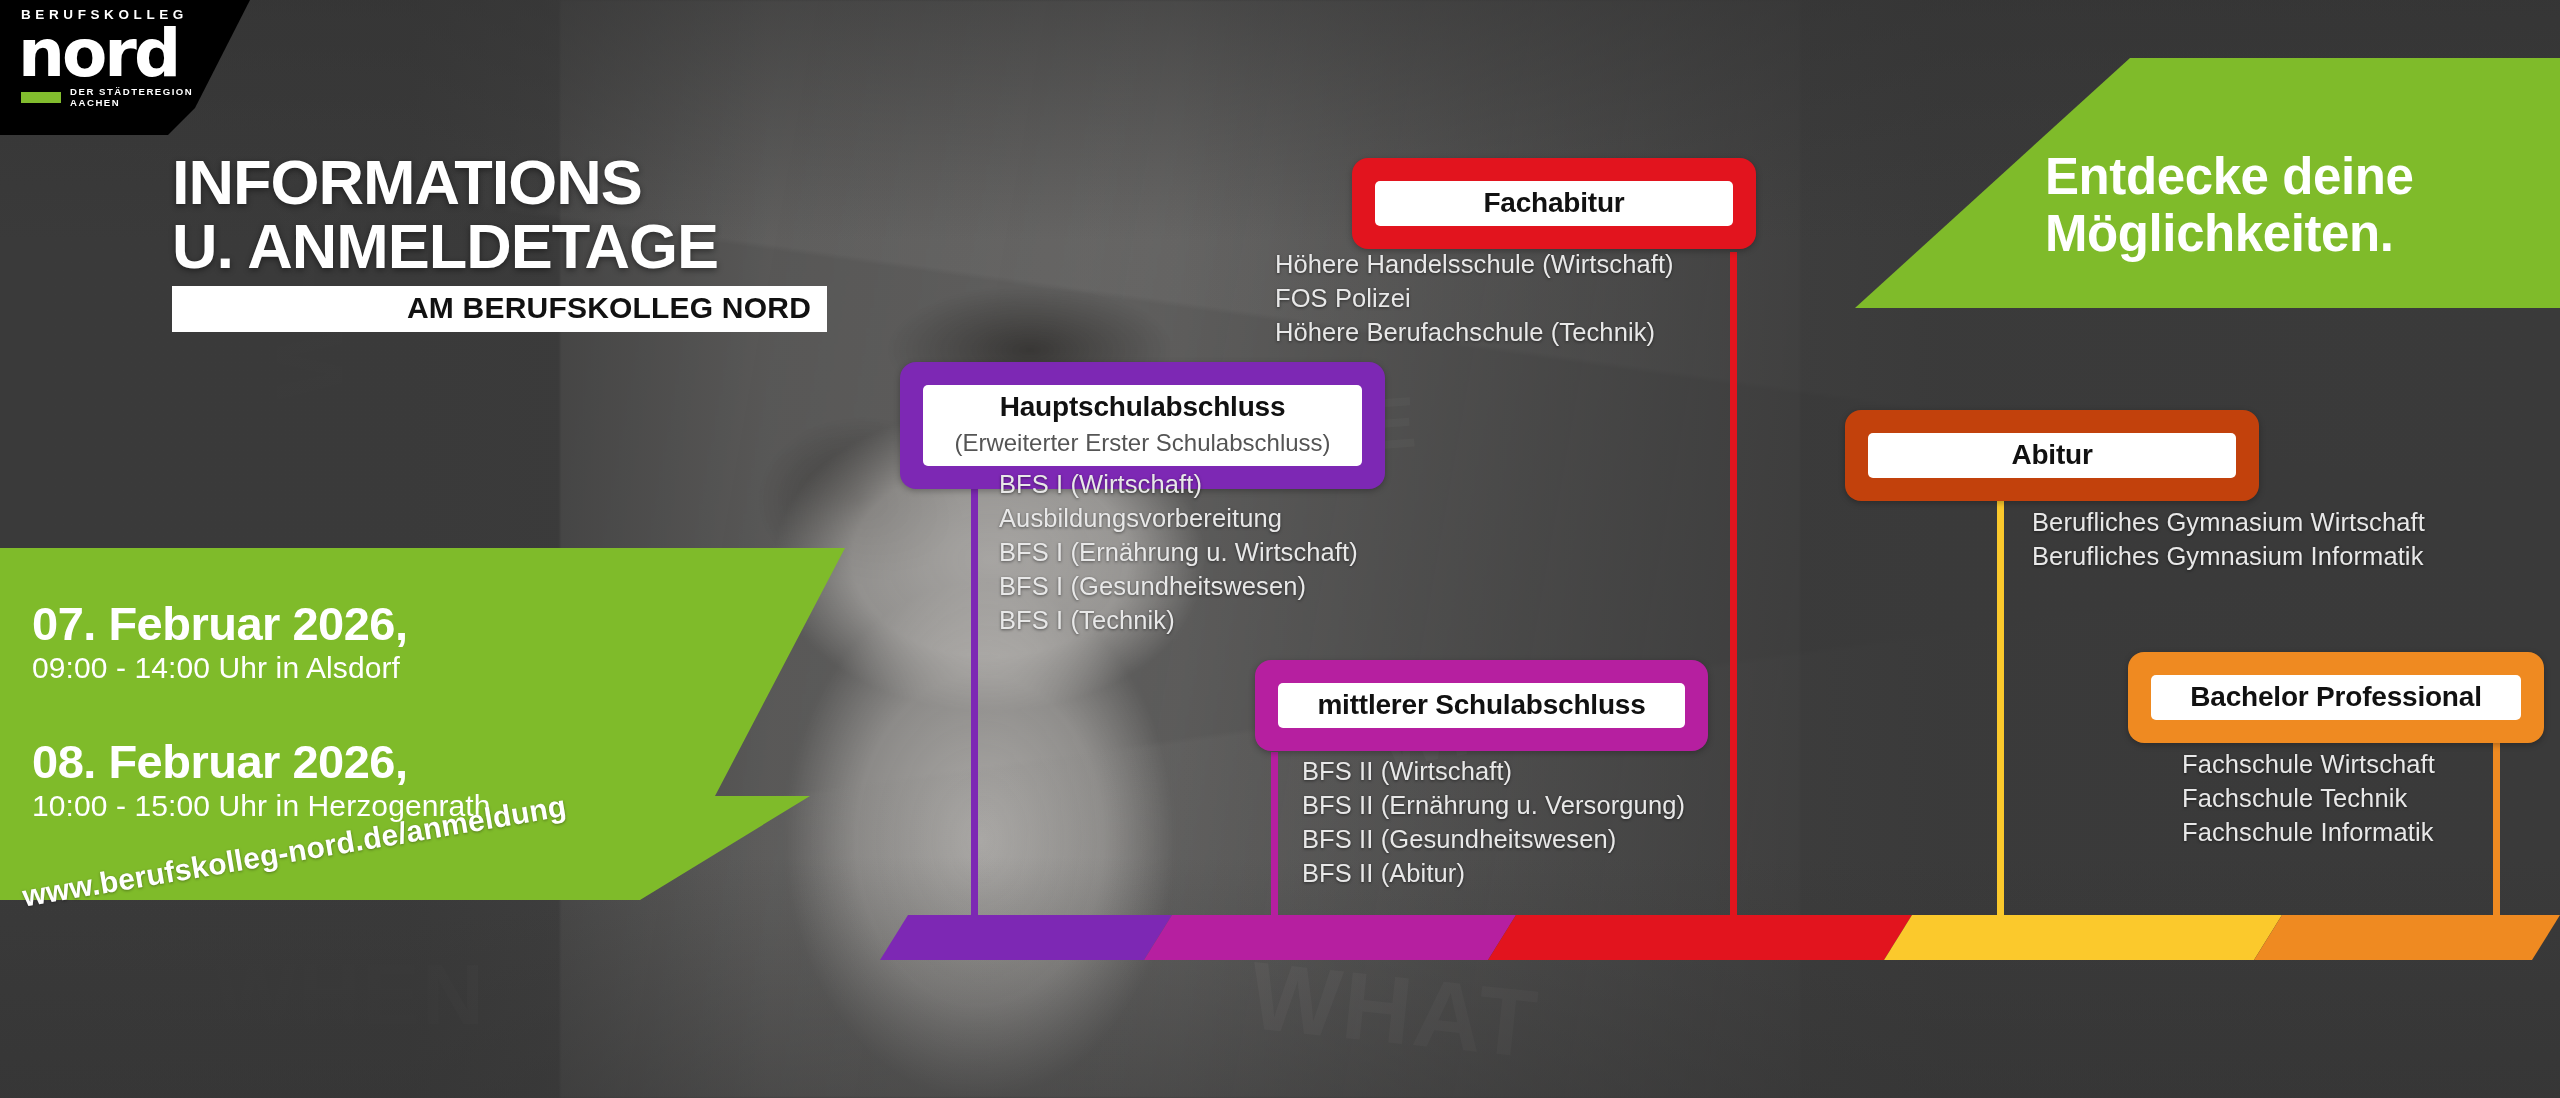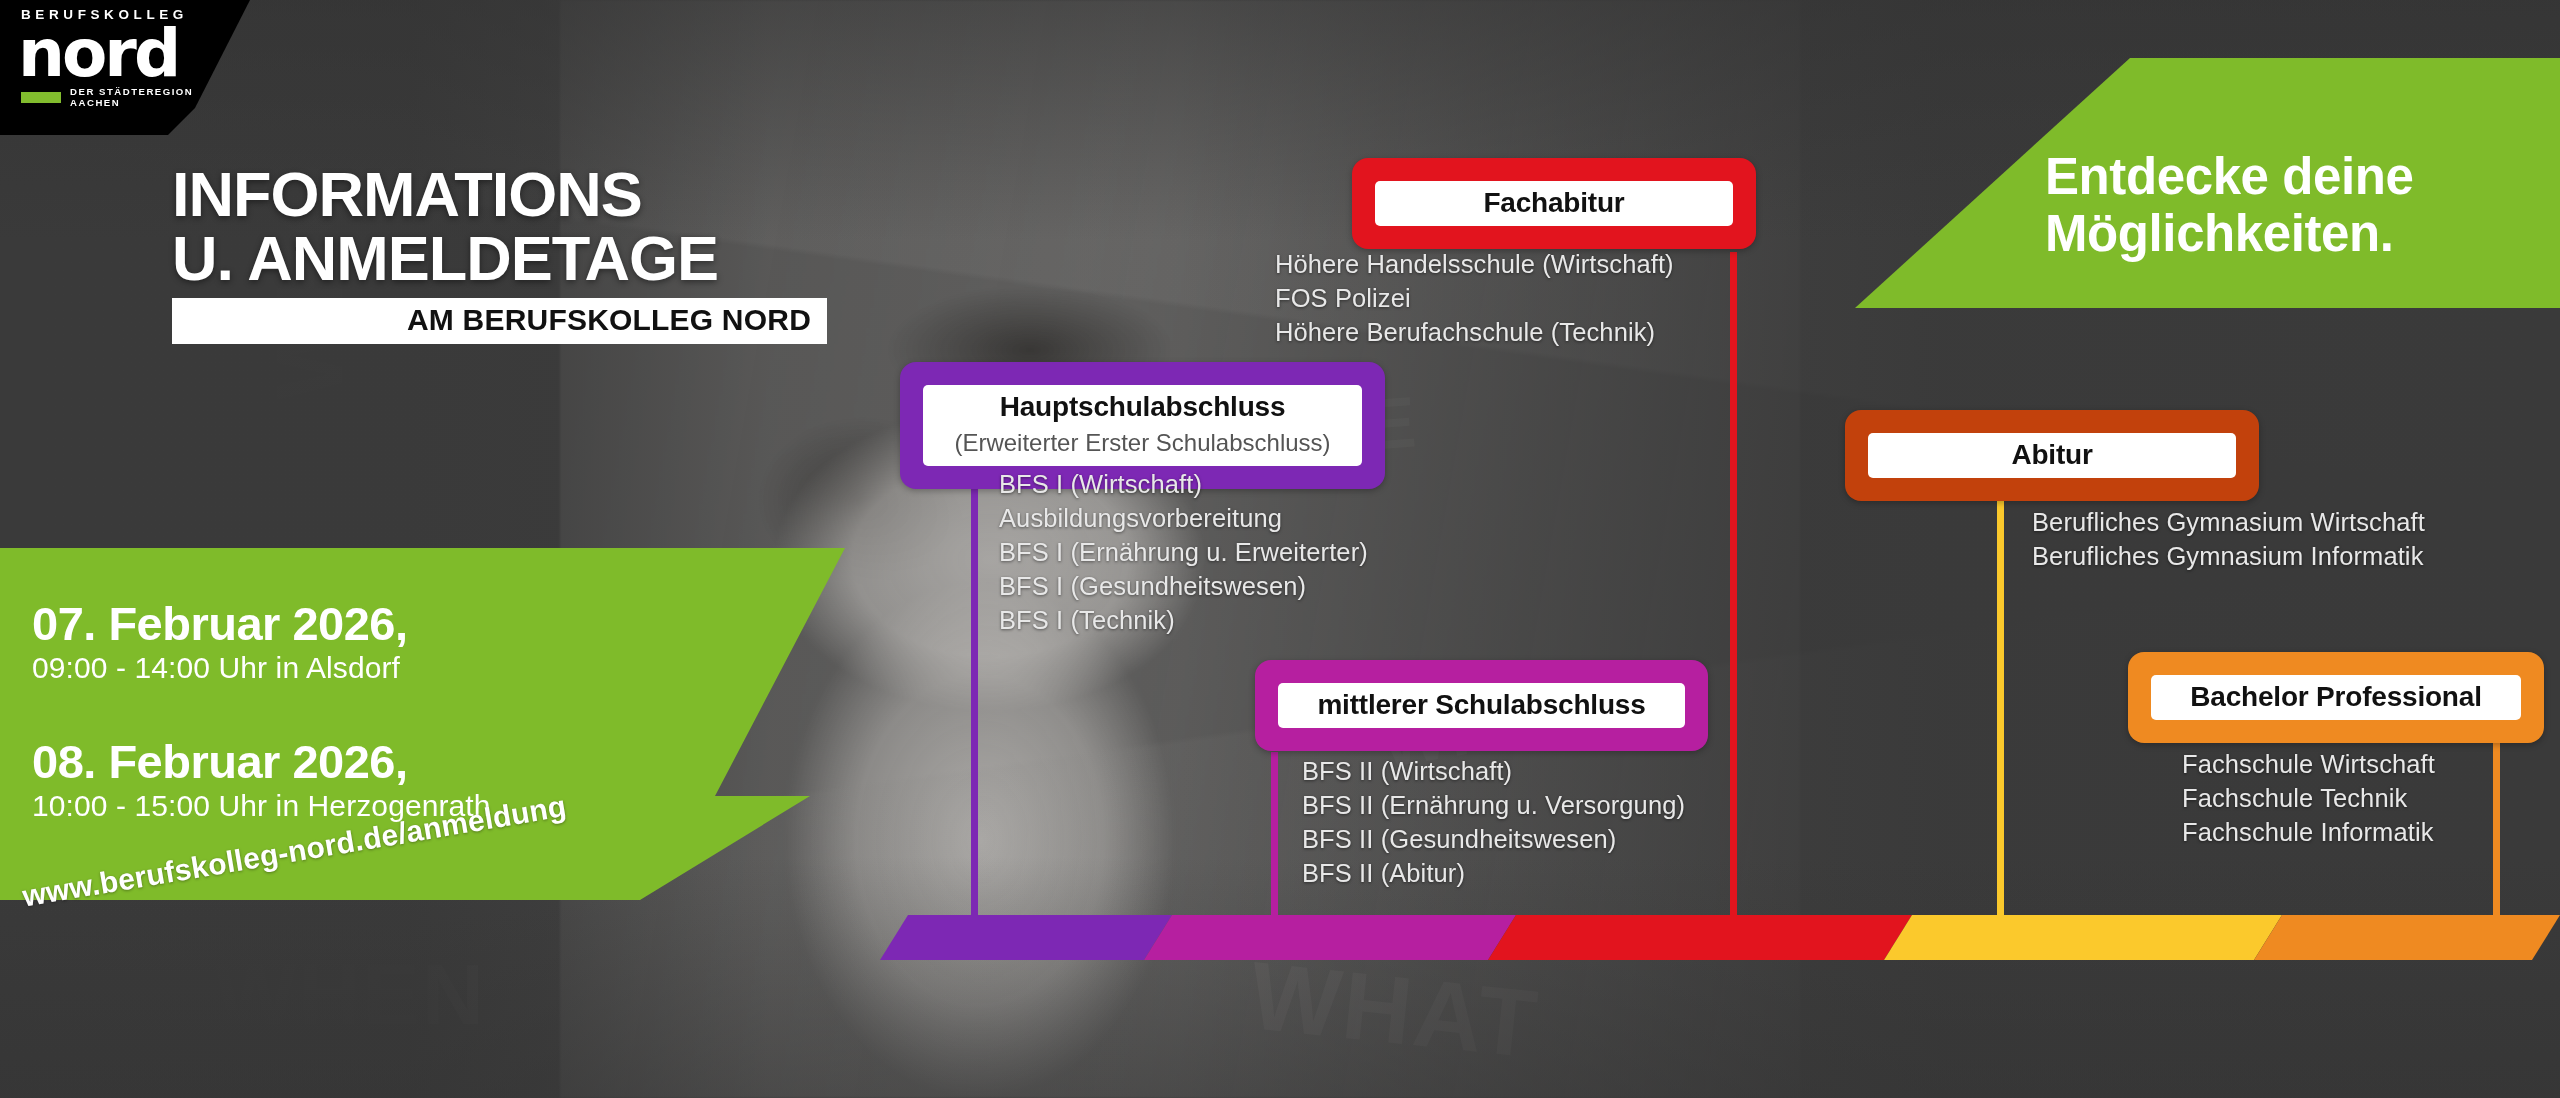--- a/index.html
+++ b/index.html
@@ -62,21 +62,21 @@
   }
   .logo-mid{
     color:#fff;font-size:66px;font-weight:700;letter-spacing:-3px;
     line-height:.92;margin-top:2px;font-family:"DejaVu Sans",sans-serif;
   }
   .logo-bottom-row{display:flex;align-items:center;margin-top:2px;margin-left:3px;}
   .logo-bar{width:48px;height:11px;background:#82bc2e;}
   .logo-sub{color:#fff;font-size:9.6px;font-weight:700;letter-spacing:1.5px;margin-left:9px;}
 
   
-  .headline{position:absolute;left:172px;top:164px;width:740px;}
+  .headline{position:absolute;left:172px;top:152px;width:740px;}
   .headline h1{
     margin:0;color:#fff;font-weight:700;font-size:63px;line-height:.96;
     letter-spacing:-1px;font-family:"Liberation Sans",sans-serif;
     text-shadow:0 2px 6px rgba(0,0,0,.45);
   }
   .headline .l2{margin-top:4px;}
   .subband{
     margin-top:9px;background:#fff;display:inline-block;
     padding:5px 16px 7px 14px;width:655px;text-align:right;
   }
@@ -223,21 +223,21 @@
     <div class="node-box">
       <div class="node-plate">
         <div class="node-title">Hauptschulabschluss</div>
         <div class="node-sub">(Erweiterter Erster Schulabschluss)</div>
       </div>
     </div>
   </div>
   <div class="node-list" id="list-haupt">
     <div>BFS I (Wirtschaft)</div>
     <div>Ausbildungsvorbereitung</div>
-    <div>BFS I (Ernährung u. Erweiterter)</div>
+    <div>BFS I (Ernährung u. Wirtschaft)</div>
     <div>BFS I (Gesundheitswesen)</div>
     <div>BFS I (Technik)</div>
   </div>
 
   <div class="node" id="node-fach">
     <div class="node-box">
       <div class="node-plate">
         <div class="node-title">Fachabitur</div>
       </div>
     </div>

